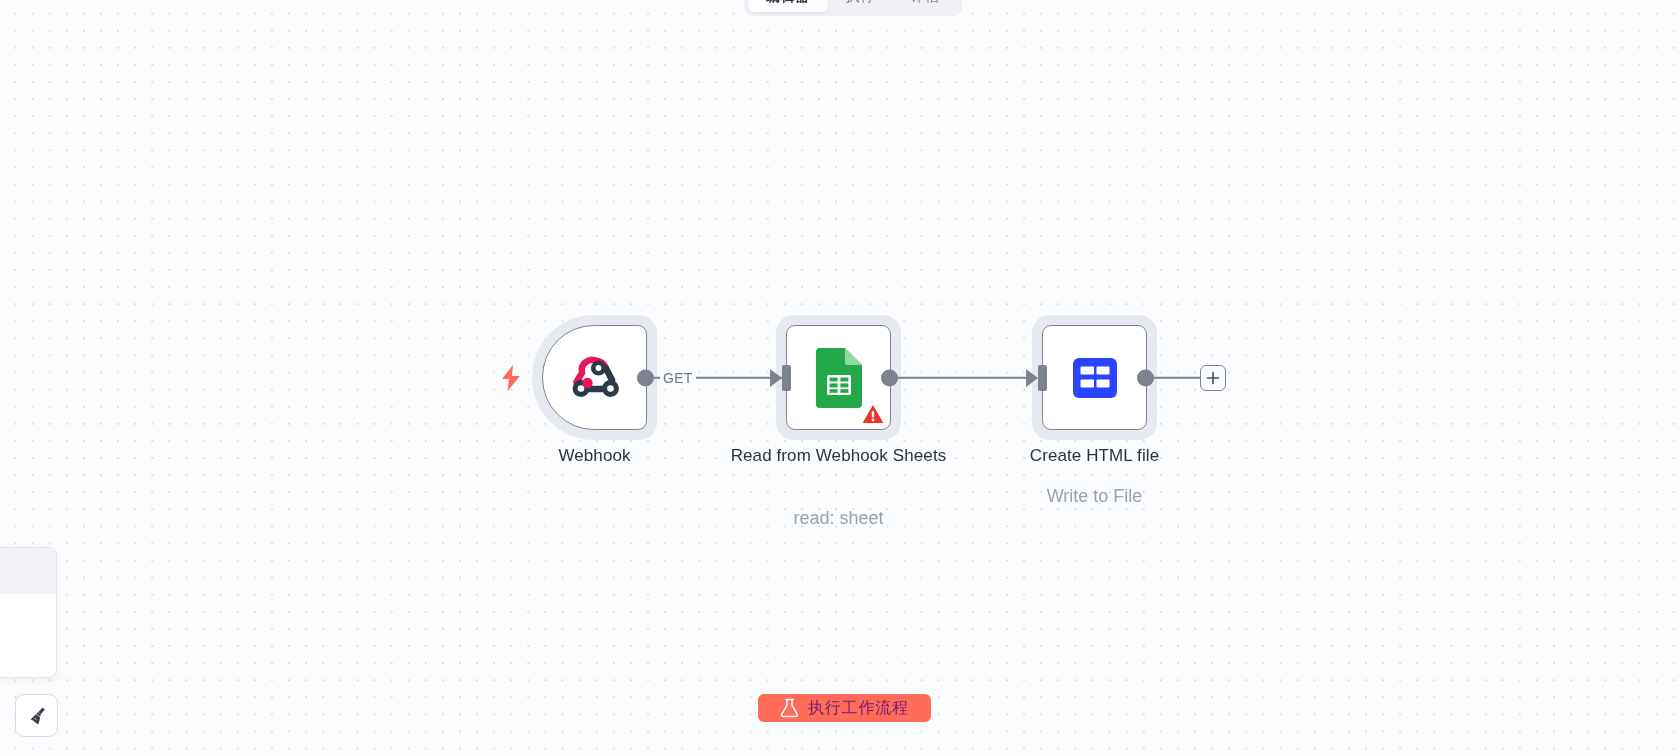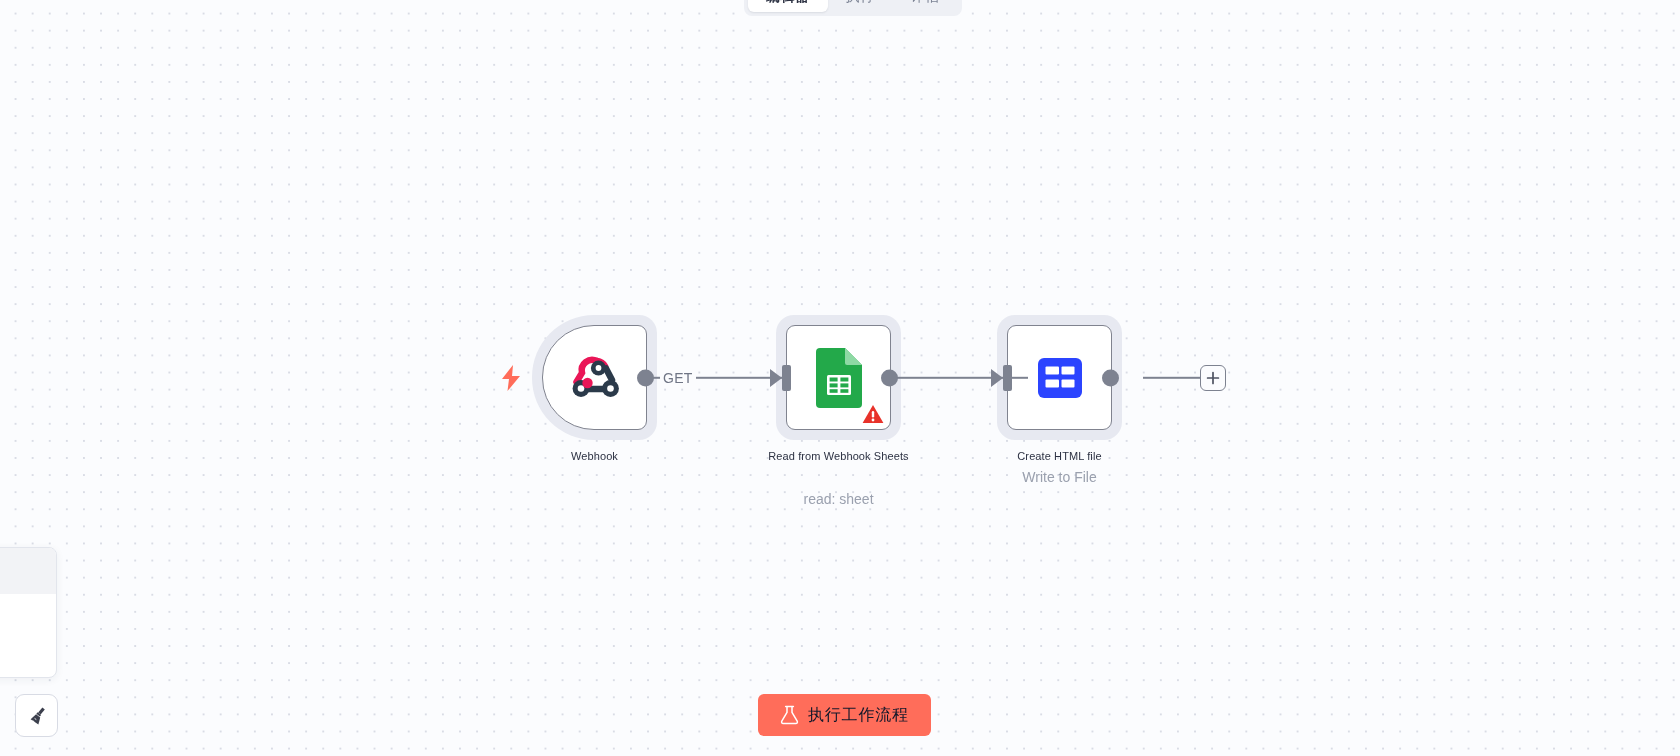--- a/index.html
+++ b/index.html
@@ -85,33 +85,34 @@
   .node-box.trigger { border-radius: 52px 9px 9px 52px; }
 
   
   .node-label {
     position: absolute;
     top: 120px;
     width: 230px;
     left: 50%;
     transform: translateX(-50%);
     text-align: center;
-    font-size: 11px;
+    font-size: 17px;
     line-height: 22px;
     color: #2d3243;
     letter-spacing: .1px;
   }
   .node-sub {
     position: absolute;
     width: 230px;
     left: 50%;
     transform: translateX(-50%);
     text-align: center;
-    font-size: 14px;
+    font-size: 18px;
     color: #9aa0ae;
+    margin-top: 17px;
   }
 
   
   .port-out {
     position: absolute;
     width: 17px; height: 17px;
     border-radius: 50%;
     background: #7d8290;
     top: 50%;
     right: -8px;
@@ -222,26 +223,26 @@
     align-items: center;
     justify-content: center;
     z-index: 25;
   }
 
   
   #execute-btn {
     position: absolute;
     left: 758px;
     top: 694px;
-    height: 42px;
+    height: 28px;
     padding: 9px 22px;
     background: #ff6d5a;
     border: none;
     border-radius: 6px;
-    color: #0f172a;
+    color: #701a75;
     font-size: 16px;
     font-family: "Liberation Sans", "DejaVu Sans", sans-serif;
     display: flex;
     align-items: center;
     gap: 9px;
     z-index: 25;
     letter-spacing: .8px;
   }
   #execute-btn .btn-text { white-space: nowrap; }
 </style>
@@ -319,21 +320,21 @@
         <circle cx="11" cy="16" r="1.4" fill="#ffffff"></circle>
       </svg>
 
       <div class="port-out"></div>
     </div>
 
     <div class="node-label">Read from Webhook Sheets</div>
     <div class="node-sub" style="top:166px;">read: sheet</div>
   </div>
 
-  <div class="node-wrap" style="left:1007px; top:325px; width:105px; height:105px;">
+  <div class="node-wrap" style="left:1042px; top:325px; width:105px; height:105px;">
     <div class="halo"></div>
 
     <div class="node-box">
       <div class="port-in"></div>
 
       <svg width="48" height="48" viewBox="0 0 48 48">
         <rect x="2" y="4" width="44" height="40" rx="6" fill="#2b44ff"></rect>
         <rect x="9.5" y="12.5" width="13.5" height="8" rx="1" fill="#ffffff"></rect>
         <rect x="25.5" y="12.5" width="13" height="8" rx="1" fill="#ffffff"></rect>
         <rect x="9.5" y="25.5" width="13.5" height="8" rx="1" fill="#ffffff"></rect>

